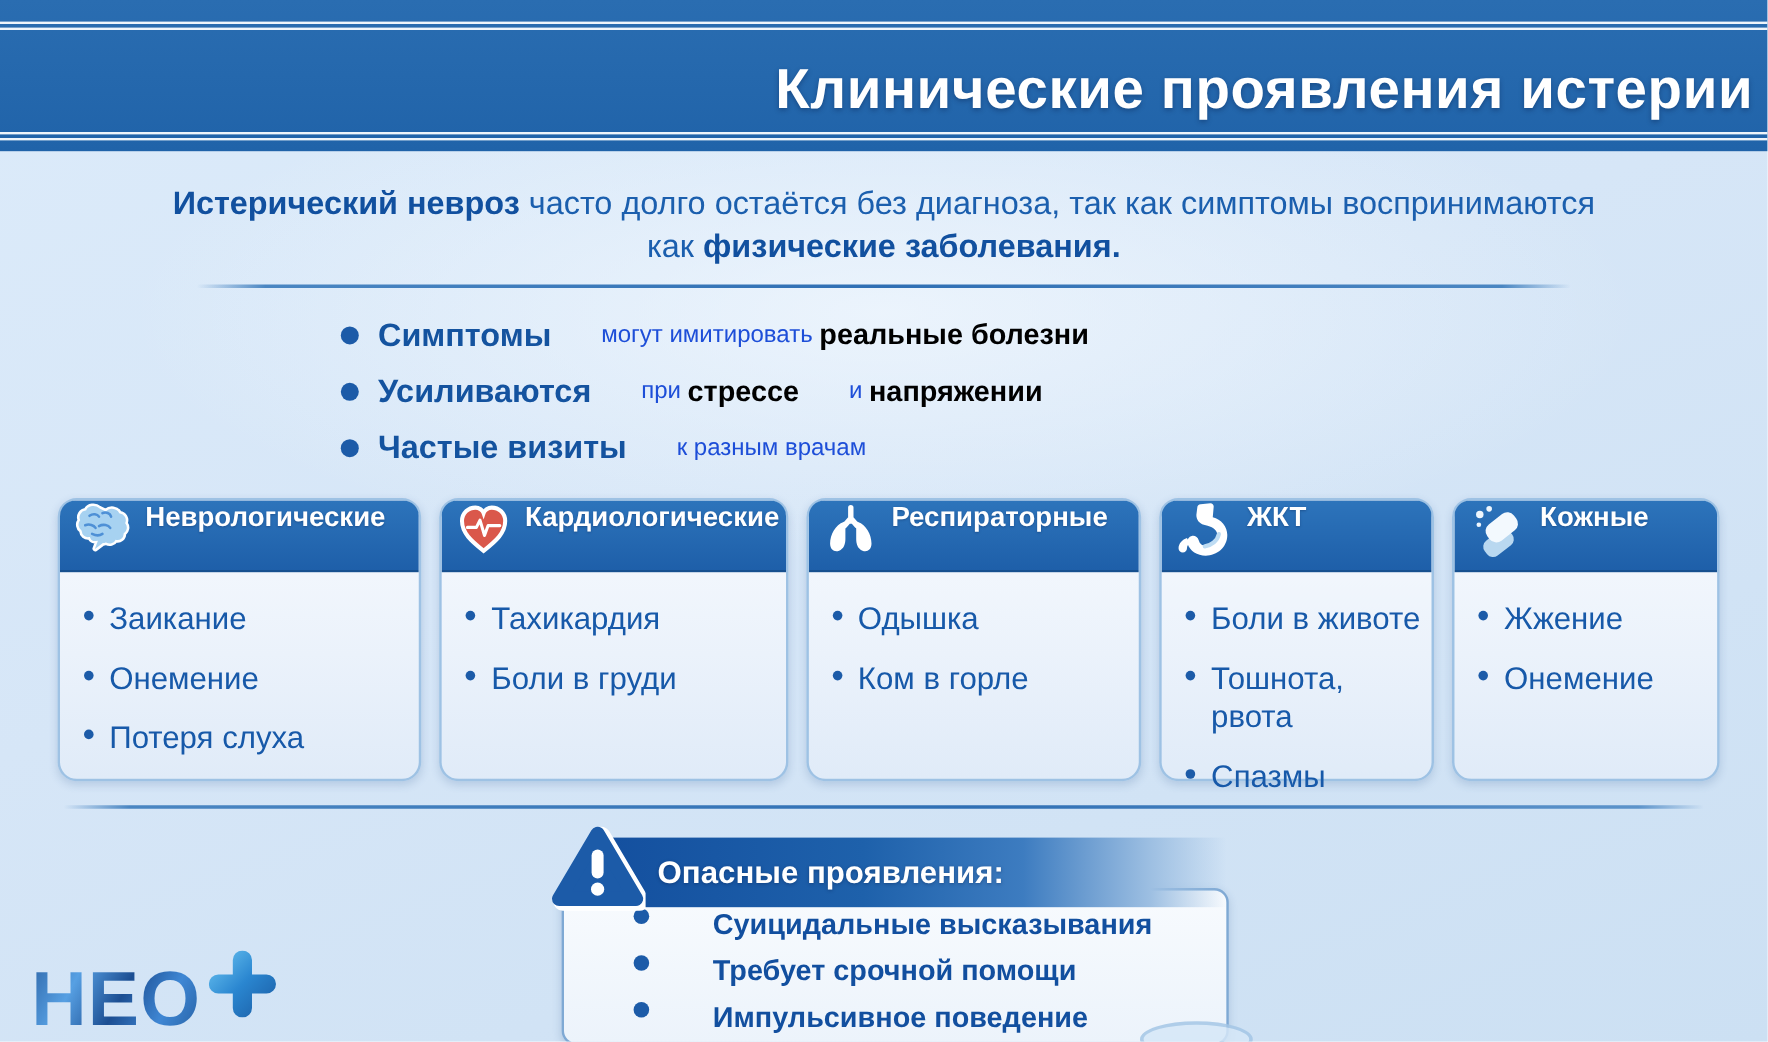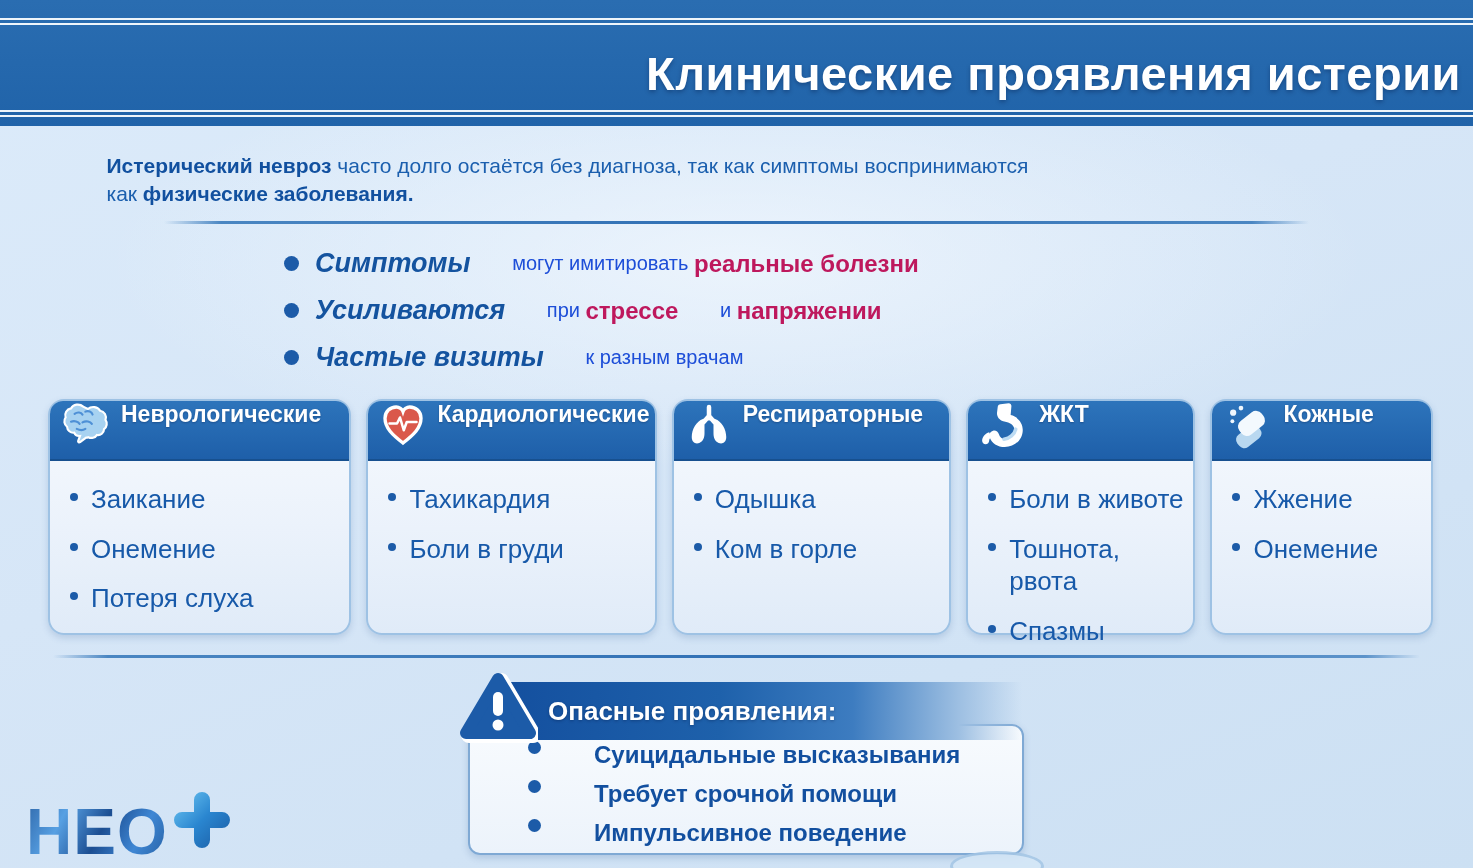--- a/index.html
+++ b/index.html
@@ -15,36 +15,36 @@
   .band-line{position:absolute;left:0;right:0;height:3px;border-top:2px solid #eef5fb;border-bottom:2px solid #eef5fb;}
   .band-line.top{top:18px;}
   .band-line.bottom{bottom:9px;}
   .band h1{
     position:absolute;top:50%;left:0;right:0;transform:translateY(-53%);
     margin:12px;text-align:right;color:#ffffff;font-size:47px;font-weight:bold;
     letter-spacing:.5px;text-shadow:0 2px 4px rgba(0,20,60,.35);
   }
   
   .intro{
-    width:1260px;margin:26px auto 0;text-align:left;
-    font-size:21px;line-height:1.32;color:#1b5fae;
+    width:1260px;margin:26px auto 0;text-align:center;
+    font-size:27px;line-height:1.32;color:#1b5fae;
   }
   .intro .ib{font-weight:bold;color:#11509f;}
   
   .divider{height:3px;border-radius:2px;}
   .d1{width:1145px;margin:14px auto 0;
       background:linear-gradient(90deg,rgba(74,134,194,0) 0%,#4a86c2 5%,#2f6fb4 50%,#4a86c2 95%,rgba(74,134,194,0) 100%);}
   .d2{width:1367px;margin:20px auto 0;
       background:linear-gradient(90deg,rgba(74,134,194,0) 0%,#4a86c2 4%,#2f6fb4 55%,#5c93ca 96%,rgba(74,134,194,0) 100%);}
   
   .keypoints{list-style:none;margin:24px 0 0 284px;padding:0;}
   .kp{display:flex;align-items:center;margin-bottom:16px;}
   .kp-dot{width:15px;height:15px;border-radius:50%;background:#1c5ba8;margin-right:16px;flex:none;}
-  .kp-lead{font-weight:bold;font-size:27px;color:#14539f;white-space:pre;font-style:italic;}
-  .kp-b{font-weight:bold;font-size:24px;color:#be185d;white-space:pre;}
+  .kp-lead{font-weight:bold;font-size:27px;color:#14539f;white-space:pre;}
+  .kp-b{font-weight:bold;font-size:24px;color:#000000;white-space:pre;}
   .kp-r{font-size:20px;color:#1d4ed8;white-space:pre;margin-left:36px;}
   
   .cards{display:flex;gap:15px;margin:26px 40px 0 48px;height:236px;}
   .card{
     border:2px solid #9ec2e4;border-radius:16px;display:flex;flex-direction:column;
     background:linear-gradient(180deg,#f7fafe 0%,#ebf2fb 55%,#e0ebf8 100%);
     box-shadow:0 3px 7px rgba(55,95,150,.20);min-width:0;
   }
   .card:nth-child(1){flex:1.37 1 0;}
   .card:nth-child(2){flex:1.31 1 0;}

